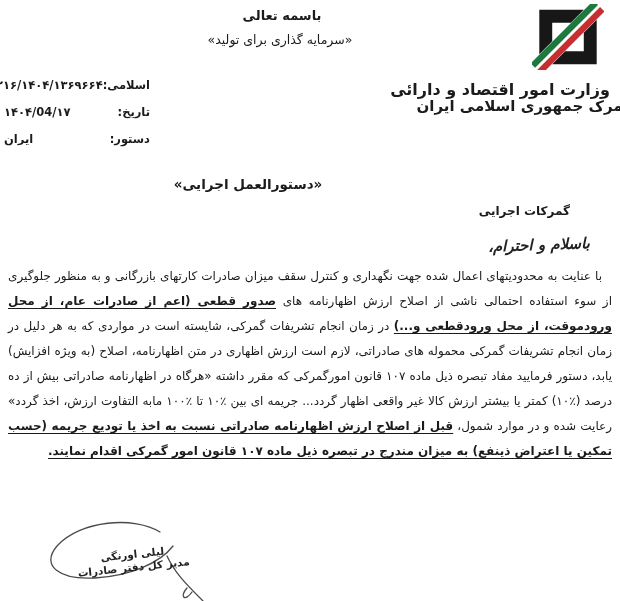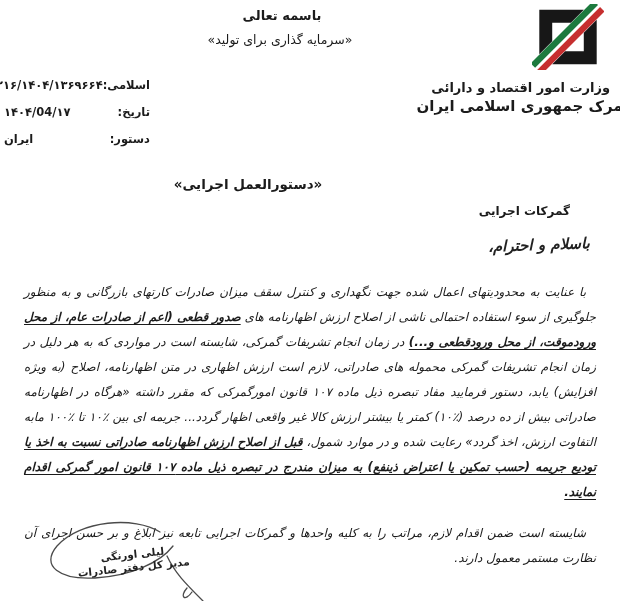--- a/index.html
+++ b/index.html
@@ -7,35 +7,35 @@
     width:620px;height:601px;position:relative;overflow:hidden;
     background:#ffffff;color:#1b1b1b;
     font-family:"DejaVu Sans",sans-serif;
     direction:rtl;
   }
   .bismillah{position:absolute;top:8px;left:-28px;width:100%;text-align:center;
     font-weight:bold;font-size:13px;}
   .slogan{position:absolute;top:32px;left:-30px;width:100%;text-align:center;
     font-size:12.5px;}
   .logo{position:absolute;top:4px;right:16px;}
-  .ministry{position:absolute;top:80px;right:10px;font-size:13px;font-weight:bold;
+  .ministry{position:absolute;top:80px;right:10px;font-size:16px;font-weight:bold;
     white-space:nowrap;}
   .org{position:absolute;top:97px;right:-12px;font-size:15px;font-weight:bold;
     white-space:nowrap;}
   .meta{position:absolute;top:78px;left:4px;width:146px;font-size:11.5px;font-weight:bold;}
   .meta-row{display:flex;justify-content:space-between;margin-bottom:13px;}
   .meta-value{white-space:nowrap;}
   .doc-title{position:absolute;top:176px;left:-62px;width:100%;text-align:center;
     font-weight:bold;font-size:13.5px;}
   .recipient{position:absolute;top:204px;right:50px;font-weight:bold;font-size:12px;}
   .salutation{position:absolute;top:236px;right:30px;font-size:15px;font-weight:bold;
     font-style:italic;transform:rotate(-2deg);color:#222;}
   .body-text{position:absolute;top:264px;right:8px;left:8px;
     text-align:justify;font-size:12px;line-height:25px;}
-  .body-text p{margin:16px;text-indent:10px;font-style:italic;}
+  .body-text p{margin:0;text-indent:10px;}
   .emph{font-weight:bold;text-decoration:underline;text-underline-offset:3px;}
   .signature{position:absolute;left:35px;top:518px;width:210px;height:83px;}
   .sig-strokes{position:absolute;left:0;top:0;}
   .sig-text{position:absolute;left:38px;top:30px;width:120px;text-align:center;
     transform:rotate(-6deg);font-size:10.5px;font-weight:bold;line-height:13px;color:#222;}
 </style>
 </head>
 <body>
 
 <div class="bismillah">باسمه تعالی</div>
@@ -70,21 +70,20 @@
   </div>
 </div>
 
 <div class="doc-title">«دستورالعمل اجرایی»</div>
 <div class="recipient">گمرکات اجرایی</div>
 
 <div class="salutation">باسلام و احترام،</div>
 
 <div class="body-text">
   <p><span>با عنایت به محدودیتهای اعمال شده جهت نگهداری و کنترل سقف میزان صادرات کارتهای بازرگانی و به منظور جلوگیری از سوء استفاده احتمالی ناشی از اصلاح ارزش اظهارنامه های </span><span class="emph">صدور قطعی (اعم از صادرات عام، از محل ورودموقت، از محل ورودقطعی و...)</span><span> در زمان انجام تشریفات گمرکی، شایسته است در مواردی که به هر دلیل در زمان انجام تشریفات گمرکی محموله های صادراتی، لازم است ارزش اظهاری در متن اظهارنامه، اصلاح (به ویژه افزایش) یابد، دستور فرمایید مفاد تبصره ذیل ماده ۱۰۷ قانون امورگمرکی که مقرر داشته «هرگاه در اظهارنامه صادراتی بیش از ده درصد (٪۱۰) کمتر یا بیشتر ارزش کالا غیر واقعی اظهار گردد... جریمه ای بین ٪۱۰ تا ٪۱۰۰ مابه التفاوت ارزش، اخذ گردد» رعایت شده و در موارد شمول، </span><span class="emph">قبل از اصلاح ارزش اظهارنامه صادراتی نسبت به اخذ یا تودیع جریمه (حسب تمکین یا اعتراض ذینفع) به میزان مندرج در تبصره ذیل ماده ۱۰۷ قانون امور گمرکی اقدام نمایند.</span></p>
-  <p>شایسته است ضمن اقدام لازم، مراتب را به کلیه واحدها و گمرکات اجرایی تابعه نیز ابلاغ و بر حسن اجرای آن نظارت مستمر معمول دارند.</p>
 </div>
 
 <div class="signature">
   <svg class="sig-strokes" width="210" height="83" viewBox="0 0 210 83" xmlns="http://www.w3.org/2000/svg" fill="none" stroke="#4a4a4a" stroke-width="1.3" stroke-linecap="round">
     <path d="M125,14 C100,-2 45,2 22,28 C5,48 25,62 60,60 C95,58 125,45 138,28"></path>
     <path d="M132,38 C140,55 150,65 168,83"></path>
     <path d="M152,70 C144,79 150,84 157,74"></path>
   </svg>
   <div class="sig-text">
     <div>لیلی اورنگی</div>

